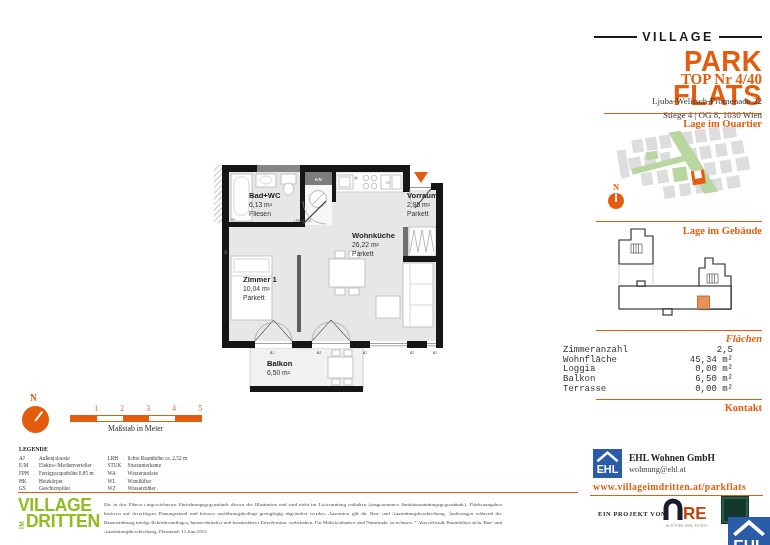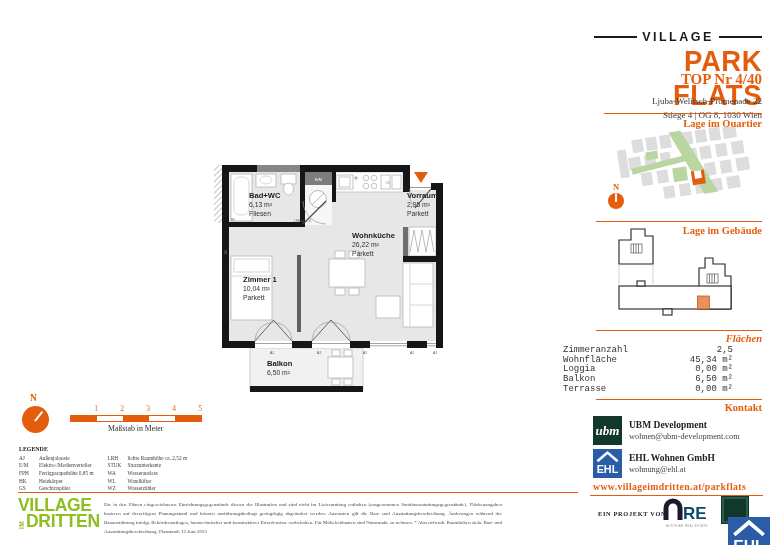--- a/index.html
+++ b/index.html
@@ -48,21 +48,21 @@
   .legend td{padding:0 0 0 0;vertical-align:top;}
   .legend td.a{min-width:17px;padding-right:3px;}
   .village-logo{left:18px;top:497px;color:#8FBE1F;font-family:"Liberation Sans",sans-serif;font-weight:900;line-height:.92;}
   .village-logo .l1{font-size:17.5px;letter-spacing:-.3px;}
   .village-logo .l2{display:flex;align-items:flex-end;}
   .village-logo .im{font-size:6.5px;transform:rotate(-90deg) translate(1px,0);width:8px;letter-spacing:.5px;}
   .village-logo .dr{font-size:17.5px;letter-spacing:-.3px;}
   .disclaimer{left:104px;top:500px;width:398px;font-size:5px;line-height:1.8;color:#4a4a4a;text-align:justify;}
   .projby{left:598px;top:510px;font-size:6.3px;font-weight:600;letter-spacing:.7px;color:#1a1a1a;}
   .are{left:663px;top:497px;display:flex;align-items:flex-end;}
-  .are .re{font-family:"Liberation Sans",sans-serif;font-weight:900;font-size:17px;color:#0c4a6e;line-height:.8;}
+  .are .re{font-family:"Liberation Sans",sans-serif;font-weight:900;font-size:17px;color:#c2410c;line-height:.8;}
   .are-sub{left:666px;top:524px;font-size:3px;color:#999;letter-spacing:.3px;font-family:"Liberation Sans",sans-serif;}
   .ubm-corner{left:721px;top:496px;width:28px;height:28px;background:#12382B;box-shadow:inset 0 0 0 1px #12382B, inset 0 0 0 3px #2f5c46;z-index:1;}
   .ehl-corner{left:728px;top:517px;z-index:2;}
 </style>
 </head>
 <body>
 
 <div class="page">
 
   <svg class="abs" style="left:200px;top:150px;" width="260" height="250" viewBox="0 0 260 250">
@@ -336,27 +336,20 @@
         <span>6,50 m²</span>
     </div>
     <div class="row">
       <span>Terrasse</span>
         <span>0,00 m²</span>
     </div>
   </div>
   <div class="abs hr-o" style="left:596px;top:399px;width:166px;height:1px;"></div>
 
   <div class="abs sec-label" style="top:402px;">Kontakt</div>
-  <div class="abs contact-row" style="top:416px;">
-    <div class="logo-ubm">ubm</div>
-    <div>
-      <div class="c-name">UBM Development</div>
-      <div class="c-mail">wohnen@ubm-development.com</div>
-    </div>
-  </div>
   <div class="abs contact-row" style="top:449px;">
     <svg width="29" height="29" viewBox="0 0 40 40" style="flex:0 0 29px;">
       <rect width="40" height="40" fill="#2A5CA8"></rect>
       <polyline points="6,17 20,5 34,17" fill="none" stroke="#fff" stroke-width="3.5"></polyline>
       <text x="20" y="33" text-anchor="middle" font-family="Liberation Sans,sans-serif" font-weight="bold" font-size="15" fill="#fff">EHL</text>
     </svg>
     <div>
       <div class="c-name">EHL Wohnen GmbH</div>
       <div class="c-mail">wohnung@ehl.at</div>
     </div>

